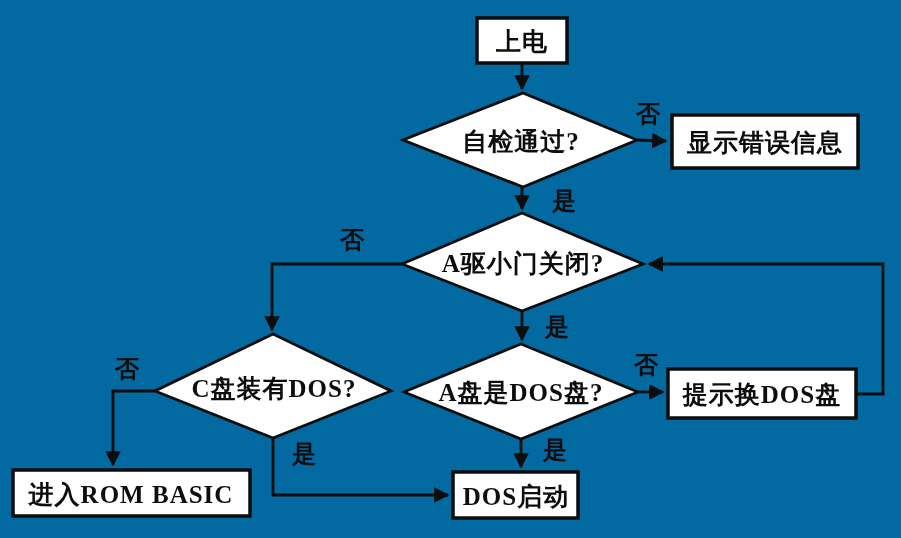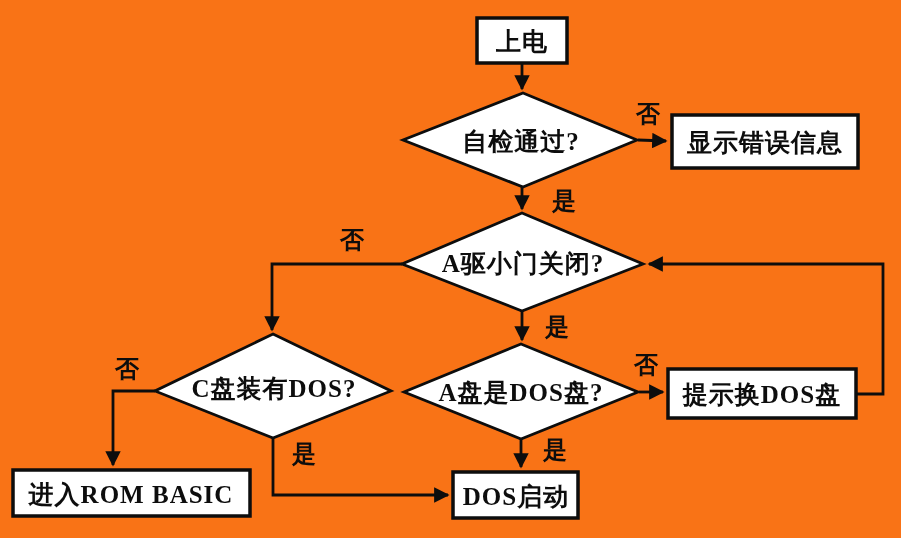--- a/index.html
+++ b/index.html
@@ -7,21 +7,21 @@
     padding: 0;
     width: 901px;
     height: 538px;
     background: #ffffff;
     overflow: hidden;
   }
   .stage {
     position: relative;
     width: 901px;
     height: 538px;
-    background: #f97316;
+    background: #0369a1;
   }
   svg text {
     font-family: "Liberation Serif", "DejaVu Serif", serif;
     font-weight: bold;
     fill: #0d0d0d;
     text-anchor: middle;
     dominant-baseline: central;
   }
   .node-label { font-size: 25px; letter-spacing: 1px; }
   .edge-label { font-size: 24px; }

